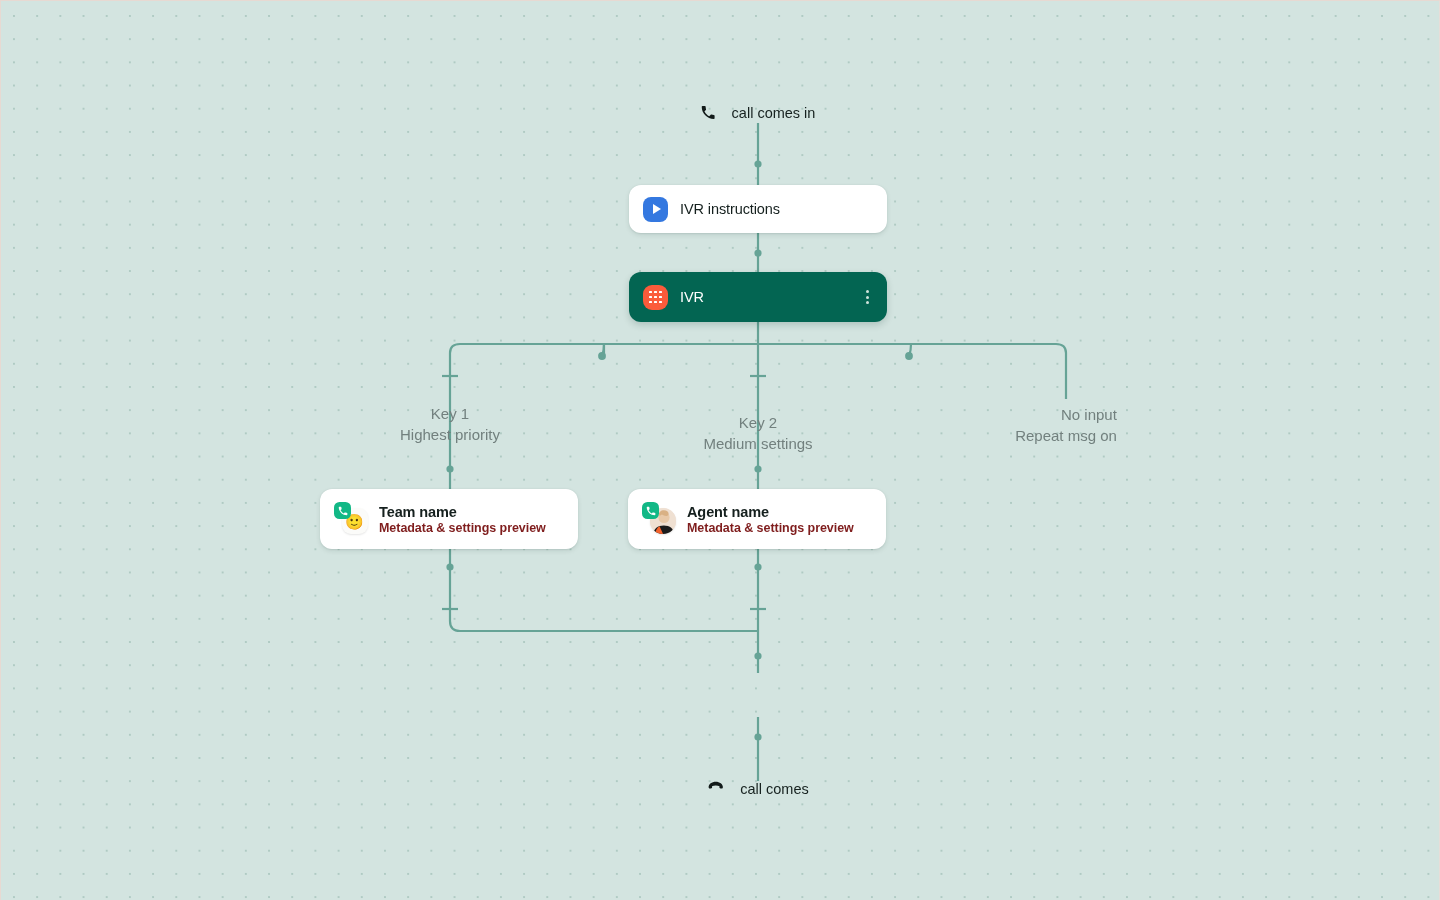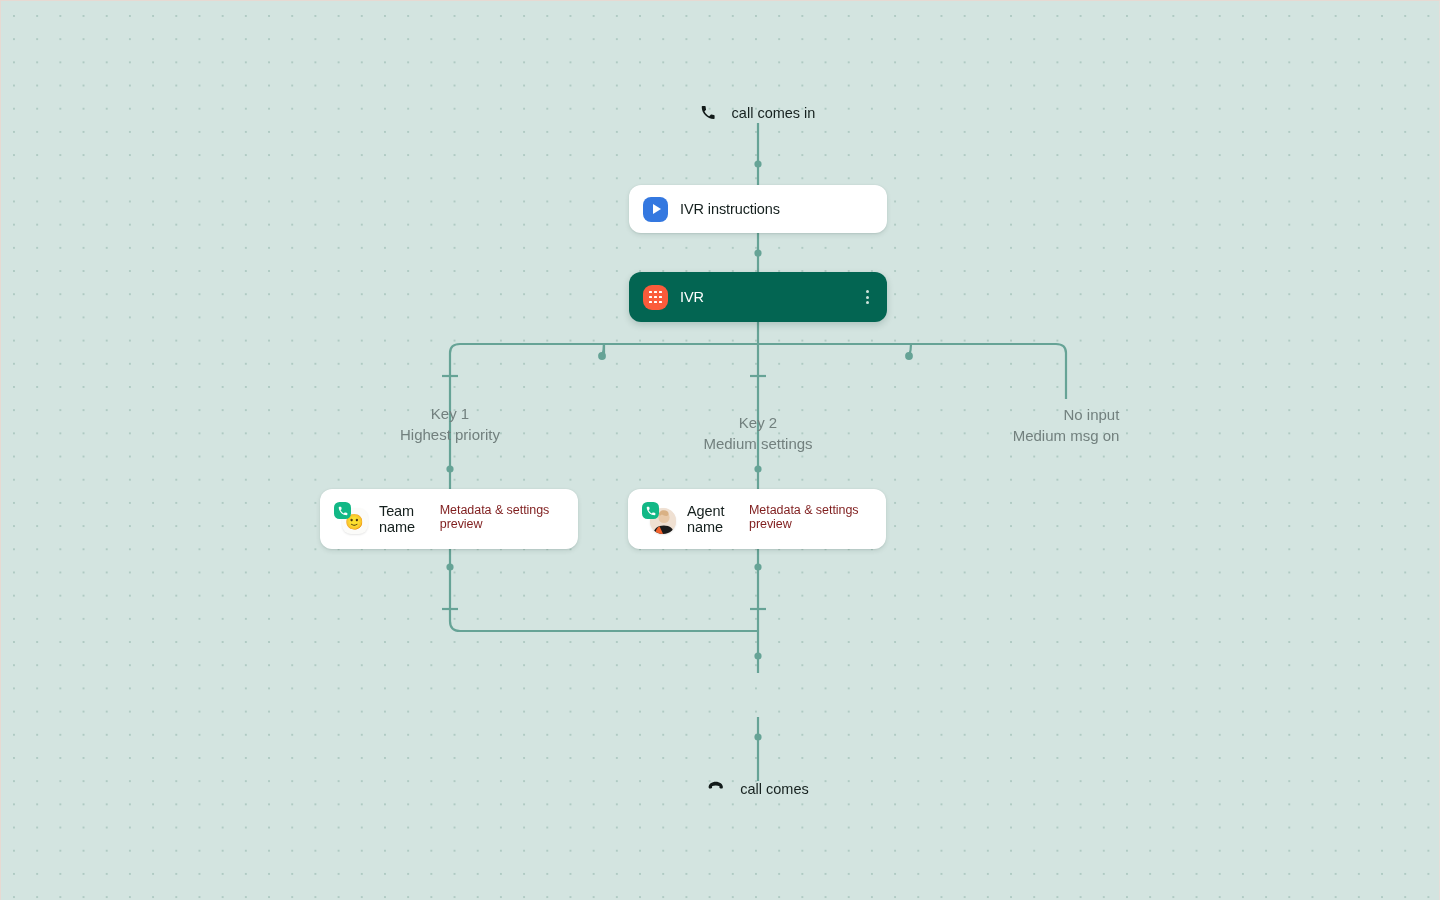--- a/index.html
+++ b/index.html
@@ -140,21 +140,21 @@
     z-index: 2;
   }
 
   
   .node-title {
     font-size: 14.5px;
     color: #15201e;
     letter-spacing: -0.1px;
   }
   .node.ivr .node-title { color: #ffffff; }
-  .routing-text { display: flex; flex-direction: row; gap: 1px; }
+  .routing-text { display: flex; flex-direction: column; gap: 1px; font-weight: bold; }
   .routing-sub {
     font-size: 12.5px;
     color: #7f1d1d;
     letter-spacing: -0.05px;
   }
 
   .kebab {
     margin-left: auto;
     display: flex;
     flex-direction: column;
@@ -270,21 +270,21 @@
     <div>Highest priority</div>
   </div>
 
   <div class="branch-label" style="left:757px; top:412px;">
     <div>Key 2</div>
     <div>Medium settings</div>
   </div>
 
   <div class="branch-label" style="left:1065px; top:404px;text-align:right;">
     <div>No input</div>
-    <div>Medium msg on</div>
+    <div>Repeat msg on</div>
   </div>
 
   <div class="node routing" style="left:319px; top:488px;">
     <span class="avatar-wrap">
       <span class="avatar-tile">
         <span class="emoji">🙂</span>
       </span>
       <span class="phone-badge">
         <svg width="10" height="10" viewBox="0 0 24 24" fill="#ffffff">
           <path d="M6.6 10.8c1.6 3.1 4.1 5.6 7.2 7.2l2.4-2.4c.3-.3.8-.4 1.2-.3 1.2.4 2.5.6 3.8.6.7 0 1.2.5 1.2 1.2V21c0 .7-.5 1.2-1.2 1.2C10.6 22.2 1.8 13.4 1.8 2.8c0-.7.5-1.2 1.2-1.2h3.9c.7 0 1.2.5 1.2 1.2 0 1.3.2 2.6.6 3.8.1.4 0 .9-.3 1.2l-2.4 2.4z"></path>

